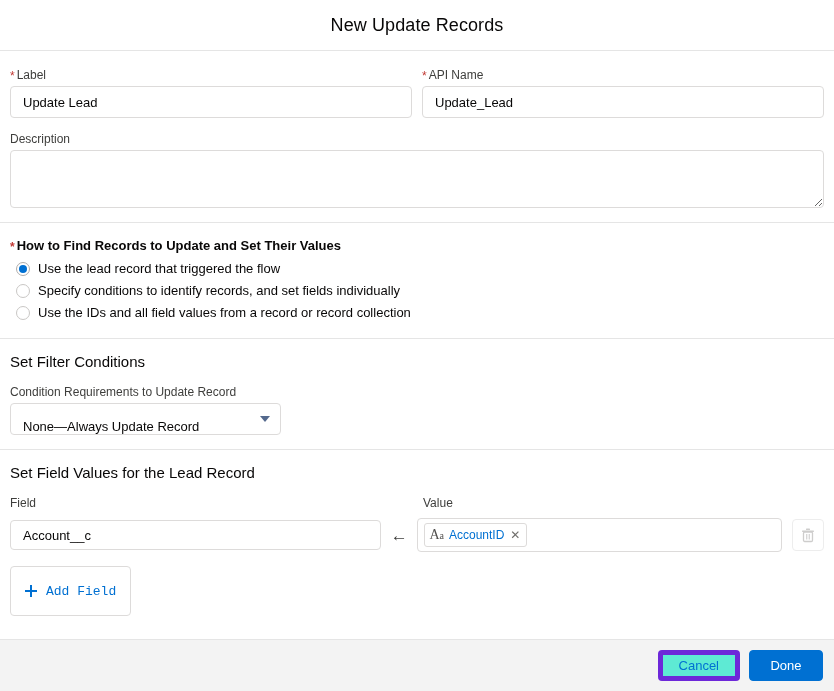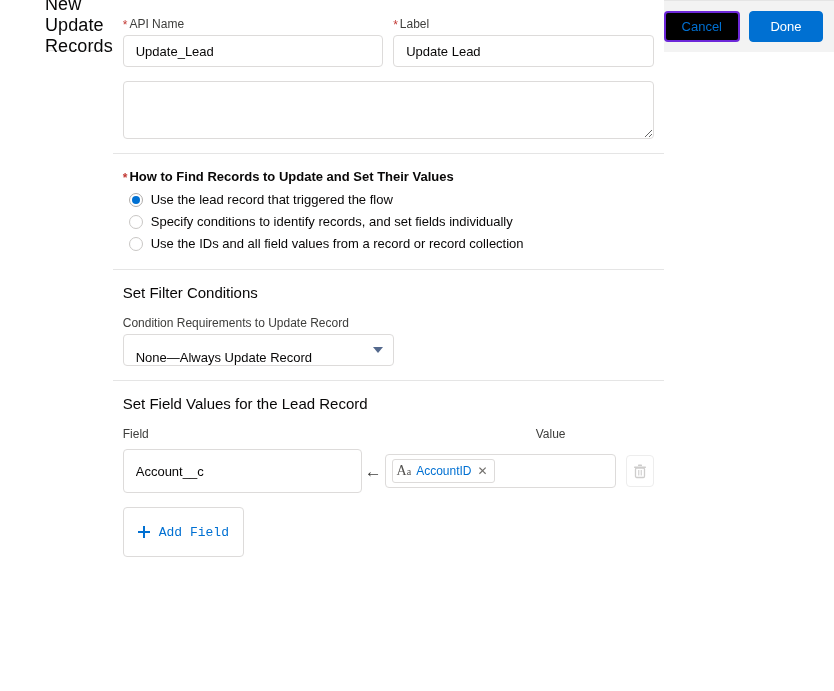--- a/index.html
+++ b/index.html
@@ -6,24 +6,23 @@
   html, body {
     margin: 0; padding: 0;
     width: 834px; height: 691px;
     background: #ffffff;
     font-family: "Liberation Sans", sans-serif;
     color: #181818;
     overflow: hidden;
   }
   .modal {
     width: 834px; height: 691px;
-    display: flex; flex-direction: row;
+    display: flex; flex-direction: column;
     background: #ffffff;
     position: relative;
-    padding-left: 45px;
   }
 
   
   .modal-header {
     height: 51px;
     flex: 0 0 51px;
     display: flex; align-items: center; justify-content: center;
     border-bottom: 1px solid #e5e5e5;
     background: #ffffff;
   }
@@ -198,21 +197,21 @@
   }
   .fv-labels .lbl-field { width: 376px; }
   .fv-labels .lbl-value { margin-left: 37px; }
 
   .fv-row {
     display: flex;
     align-items: center;
   }
   .fv-field-input {
     width: 376px;
-    height: 44px;
+    height: 30px;
     border: 1px solid #dddbda;
     border-radius: 4px;
     background: #fff;
     font-size: 13px;
     color: #080707;
     padding: 0 12px;
     font-family: "Liberation Sans", sans-serif;
     outline: none;
   }
   .fv-arrow {
@@ -326,22 +325,22 @@
     padding: 0 16px;
     border-radius: 4px;
     font-size: 13px;
     font-family: "Liberation Sans", sans-serif;
     cursor: pointer;
     display: inline-flex;
     align-items: center;
     justify-content: center;
   }
   .btn-neutral {
-    background: #000000;
-    border: 2px solid #6d28d9;
+    background: #5eead4;
+    border: 5px solid #6d28d9;
     color: #0070d2;
   }
   .btn-brand {
     background: #0070d2;
     border: 1px solid #0070d2;
     color: #ffffff;
   }
 </style>
 </head>
 <body>
@@ -350,35 +349,36 @@
 
   <div class="modal-header">
     <h1 class="modal-title">New Update Records</h1>
   </div>
 
   <div class="modal-body">
 
     <div class="section">
 
       <div class="form-row">
+        <div class="form-col">
+          <label class="field-label">
+            <span class="req-star">*</span><span>Label</span>
+          </label>
+          <input class="text-input" type="text" value="Update Lead" style="">
+        </div>
         <div class="form-col">
           <label class="field-label">
             <span class="req-star">*</span><span>API Name</span>
           </label>
           <input class="text-input" type="text" value="Update_Lead" style="">
         </div>
-        <div class="form-col">
-          <label class="field-label">
-            <span class="req-star">*</span><span>Label</span>
-          </label>
-          <input class="text-input" type="text" value="Update Lead" style="">
-        </div>
       </div>
 
       <div class="desc-block">
+        <label class="field-label">Description</label>
         <textarea class="textarea" placeholder="" style=""></textarea>
       </div>
       <div style="height:14px"></div>
     </div>
 
     <div class="divider"></div>
 
     <div class="section radio-section">
       <span class="group-legend">
         <span class="req-star">*</span><span>How to Find Records to Update and Set Their Values</span>

